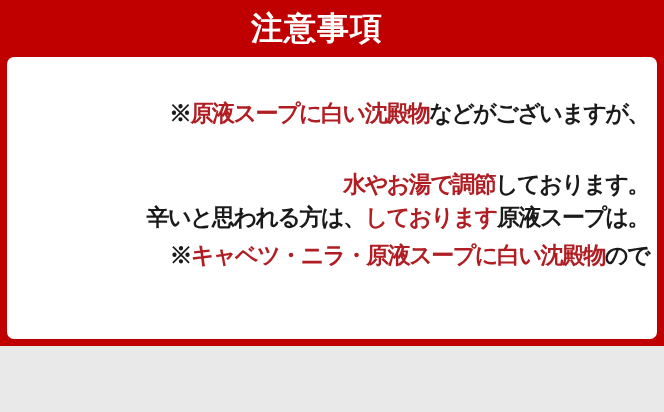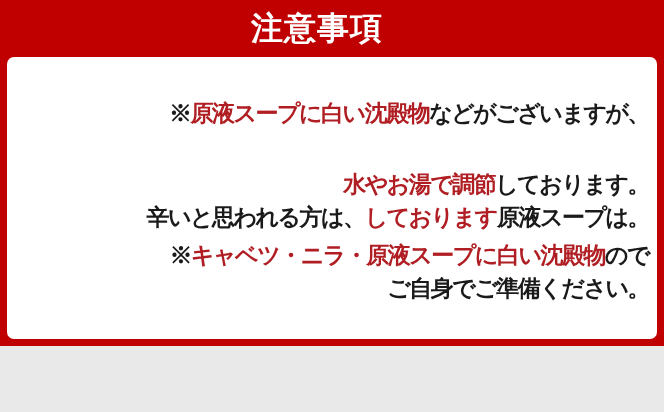--- a/index.html
+++ b/index.html
@@ -63,16 +63,16 @@
 <body>
 
 <div class="page">
   <div class="banner-top">
     <h1 class="banner-title">注意事項</h1>
   </div>
   <div class="content-box">
     <div id="notes-list">
         <p class="note"><span class="seg">※</span><span class="seg red">原液スープに白い沈殿物</span><span class="seg">などがございますが、</span><br></p>
         <p class="note"><br><span class="seg red">水やお湯で調節</span><span class="seg">しております。</span><br><span class="seg">辛いと思われる方は、</span><span class="seg red">しております</span><span class="seg">原液スープは。</span></p>
-        <p class="note"><span class="seg">※</span><span class="seg red">キャベツ・ニラ・原液スープに白い沈殿物</span><span class="seg">ので</span><br><span class="seg">ご自身でご準備ください。</span></p>
+        <p class="note"><span class="seg">※</span><span class="seg red">キャベツ・ニラ・原液スープに白い沈殿物</span><span class="seg">ので</span><br></p>
       </div>
   </div>
 </div>
 
 </body></html>

